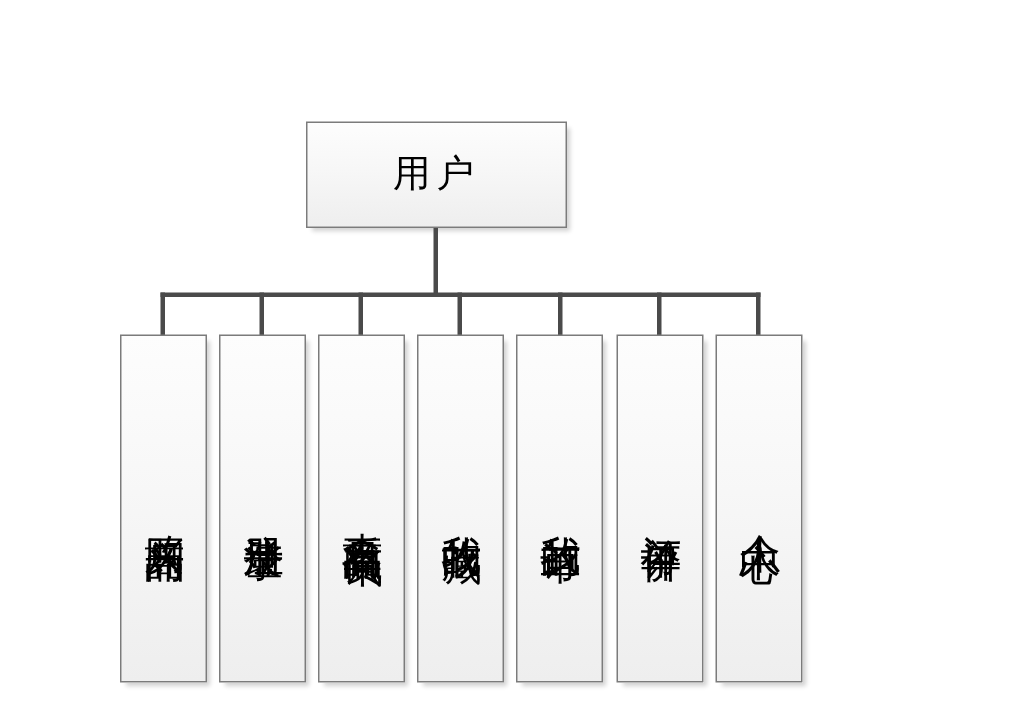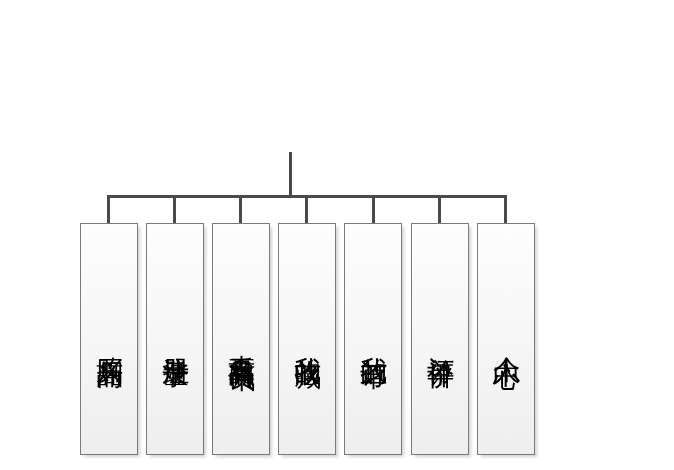--- a/index.html
+++ b/index.html
@@ -98,20 +98,23 @@
   .d3 { left: 305px; }
   .d4 { left: 372px; }
   .d5 { left: 438px; }
   .d6 { left: 504px; }
 </style>
 </head>
 <body>
 
 <div id="canvas">
 
+  <div class="node node-root">
+    <span class="root-label">用户</span>
+  </div>
 
   <div class="line line-v-root"></div>
   <div class="line line-bus"></div>
   <div class="drop d0"></div>
   <div class="drop d1"></div>
   <div class="drop d2"></div>
   <div class="drop d3"></div>
   <div class="drop d4"></div>
   <div class="drop d5"></div>
   <div class="drop d6"></div>

